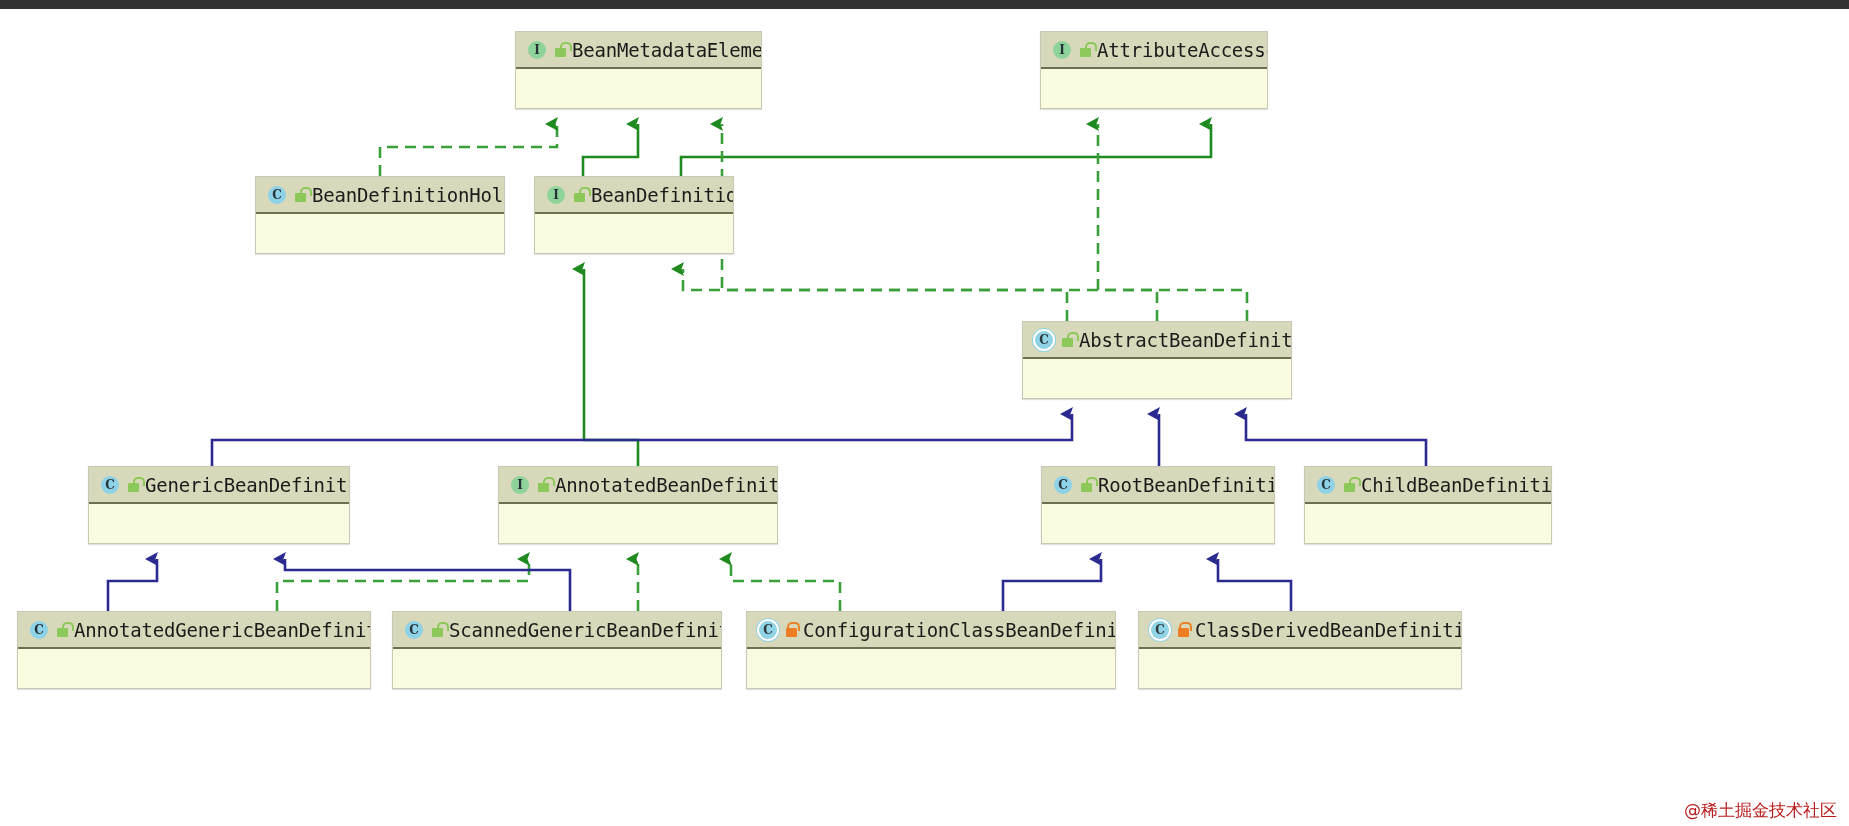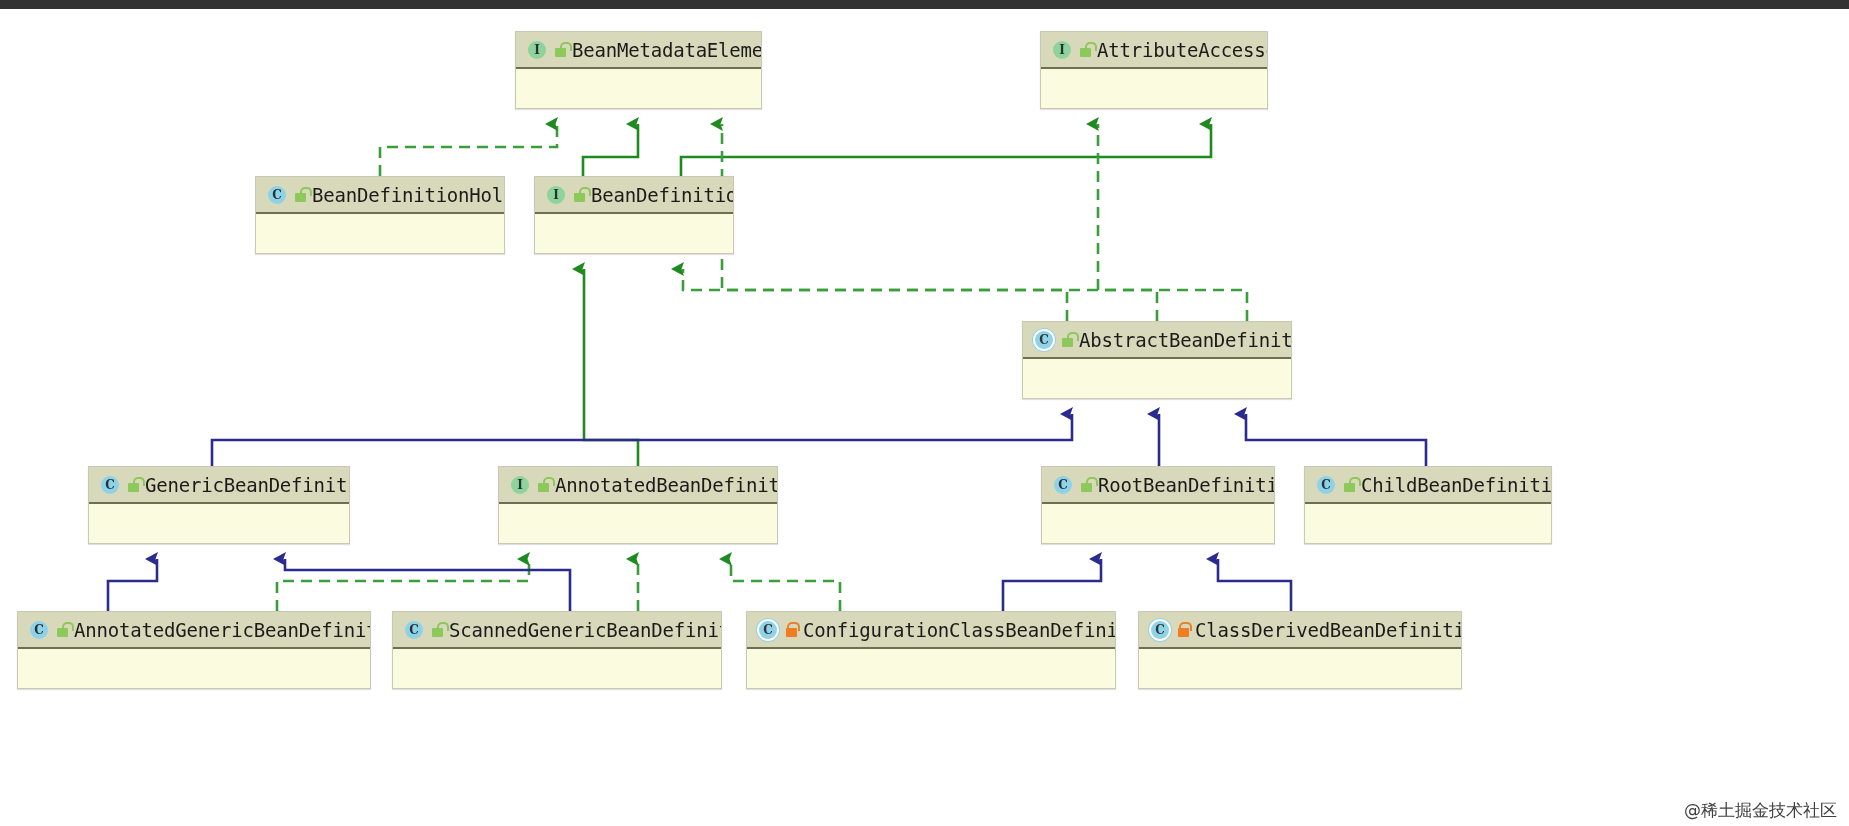--- a/index.html
+++ b/index.html
@@ -123,21 +123,21 @@
     border-color: #e8822a;
   }
   .vis-private .lockbody {
     background: #ef7d23;
   }
   .watermark {
     position: absolute;
     right: 12px;
     bottom: 4px;
     font-size: 17px;
-    color: #404040;
+    color: #b91c1c;
     font-family: "DejaVu Sans", "Liberation Sans", sans-serif;
     white-space: nowrap;
   }
 </style>
 </head>
 <body>
 
 <div id="canvas">
 
   <div id="top-strip"></div>

